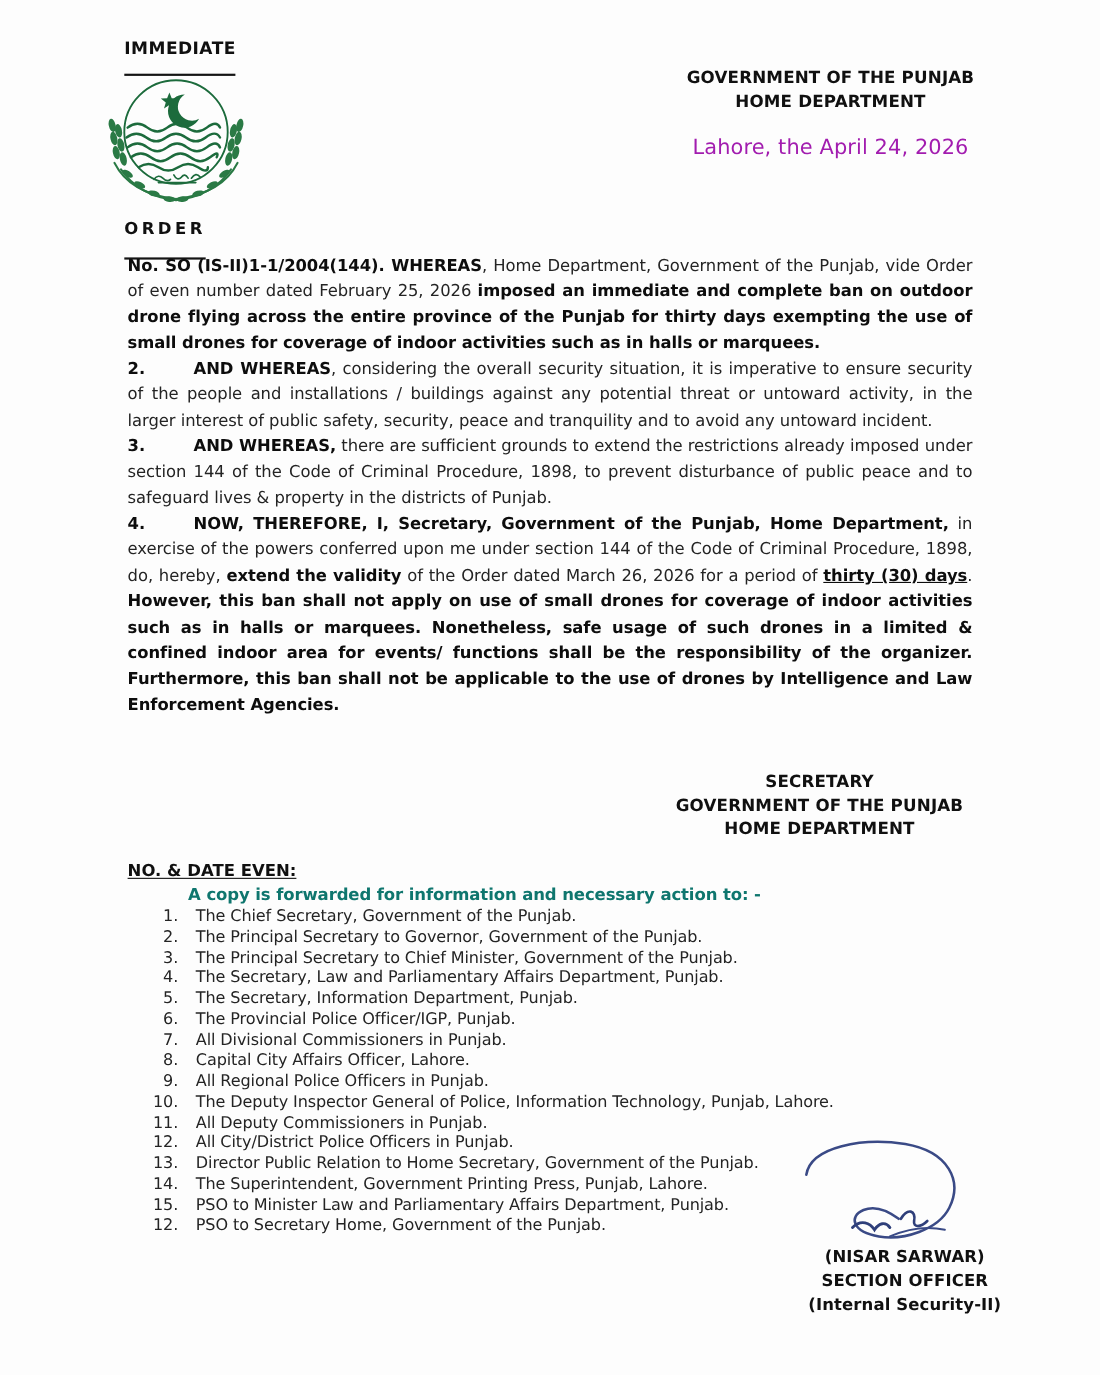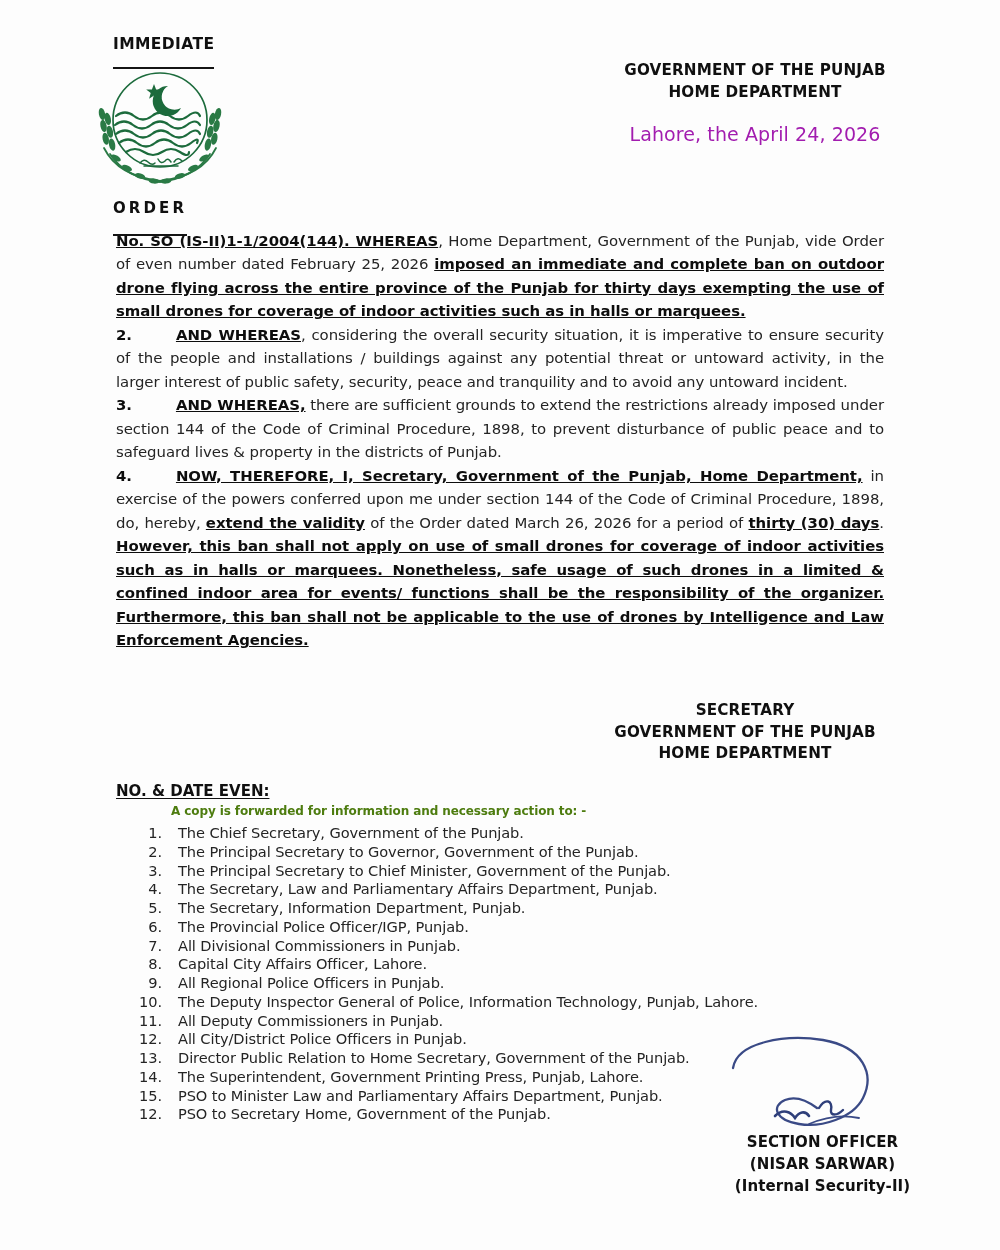--- a/index.html
+++ b/index.html
@@ -86,21 +86,21 @@
   p.para {
     margin: 0 0 0 0;
     font-size: 14.9px;
     line-height: 1.575;
     text-align: justify;
     text-justify: inter-word;
     color: #242424;
     letter-spacing: -0.05px;
   }
   p.para + p.para { margin-top: 0px; }
-  .b { font-weight: bold; color: #0d0d0d; text-decoration: underline; }
+  .b { font-weight: bold; color: #0d0d0d; }
   .u { text-decoration: underline; }
   .num {
     font-weight: bold;
     color: #0d0d0d;
   }
   .gap { display: inline-block; width: 44px; }
 
   
   .sec-block {
     position: absolute;
@@ -125,23 +125,23 @@
     font-size: 15px;
     font-weight: bold;
     text-decoration: underline;
     text-underline-offset: 2px;
     color: #101010;
   }
   .copy-line {
     position: absolute;
     left: 171px;
     top: 804px;
-    font-size: 12px;
-    font-weight: bold;
-    color: #4d7c0f;
+    font-size: 15px;
+    font-weight: bold;
+    color: #0f766e;
     letter-spacing: -0.1px;
   }
   .dist-list {
     position: absolute;
     left: 116px;
     top: 824px;
     width: 700px;
   }
   .dist-row {
     display: flex;
@@ -359,19 +359,19 @@
   <div class="sig-wrap">
     <div class="sig-svg">
       <svg viewBox="0 0 190 110" width="190" height="110" aria-hidden="true">
         <path d="M20 36 C24 10, 72 2, 110 8 C150 15, 162 42, 150 66 C140 86, 108 96, 86 92 C62 88, 58 74, 72 68 C84 63, 96 70, 104 76" fill="none" stroke="#3a4a86" stroke-width="2.3" stroke-linecap="round"></path>
         <path d="M62 84 C70 76, 78 80, 82 86 C86 80, 92 78, 96 84" fill="none" stroke="#2f3f7a" stroke-width="2.6" stroke-linecap="round"></path>
         <path d="M106 76 C112 66, 120 68, 118 78 C117 84, 124 84, 130 78" fill="none" stroke="#2f3f7a" stroke-width="2.4" stroke-linecap="round"></path>
         <path d="M96 92 C110 86, 128 82, 146 86" fill="none" stroke="#3a4a86" stroke-width="1.8" stroke-linecap="round"></path>
       </svg>
     </div>
     <div class="sig-names">
+      <div class="sig-line">(NISAR SARWAR)</div>
       <div class="sig-line">SECTION OFFICER</div>
-      <div class="sig-line">(NISAR SARWAR)</div>
       <div class="sig-line">(Internal Security-II)</div>
     </div>
   </div>
 
 </div>
 
 </body></html>

